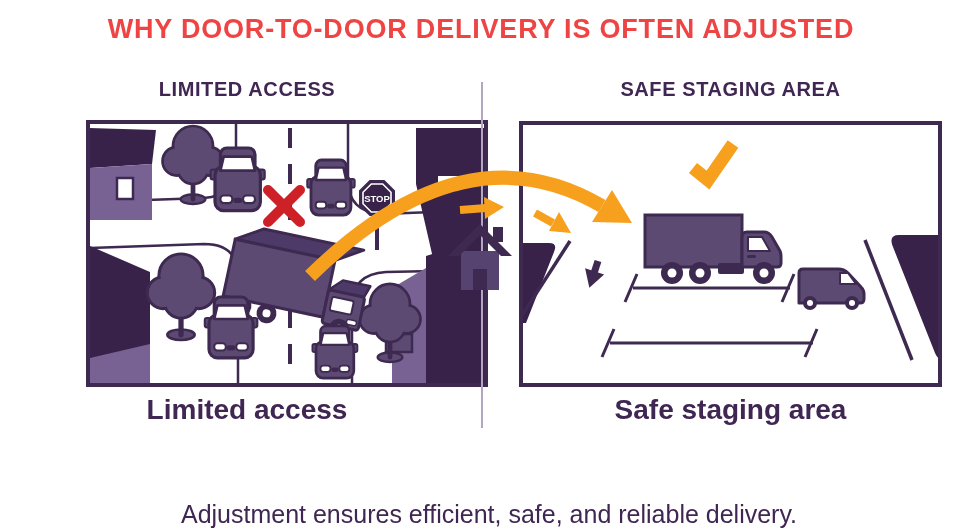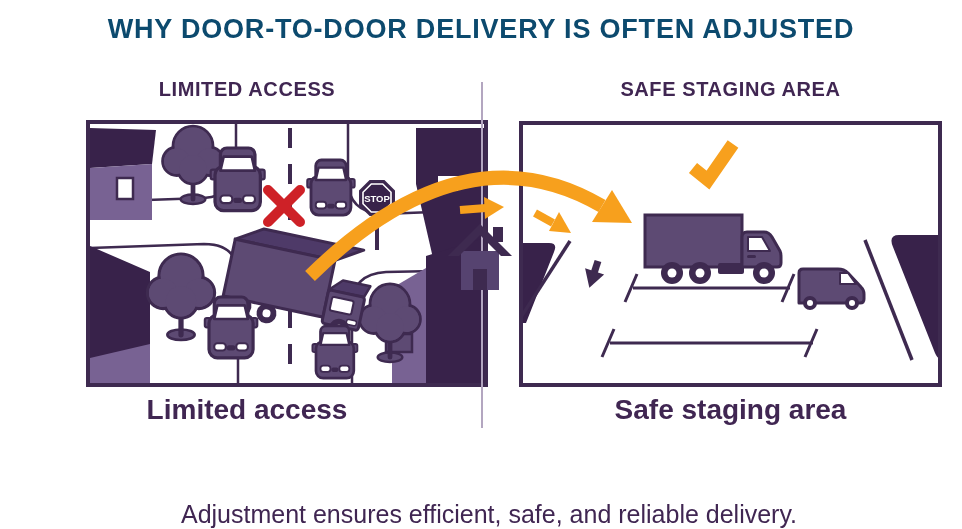--- a/index.html
+++ b/index.html
@@ -2,21 +2,21 @@
 <html><head>
 <meta charset="utf-8">
 <style>
   html,body{margin:0;padding:0;background:#fff;}
   .stage{
     position:relative;width:962px;height:529px;background:#fff;overflow:hidden;
     font-family:"Liberation Sans", sans-serif;color:#402652;
   }
   .title{
     position:absolute;left:0;top:14px;width:962px;text-align:center;
-    font-size:27px;font-weight:700;letter-spacing:0.8px;color:#0c4a6e;
+    font-size:27px;font-weight:700;letter-spacing:0.8px;color:#ef4444;
   }
   .panel-header{
     position:absolute;top:78px;text-align:center;
     font-size:20px;font-weight:700;letter-spacing:0.6px;color:#402652;
   }
   .panel-header.left{left:46px;width:402px;}
   .panel-header.right{left:519px;width:423px;}
   .panel{position:absolute;}
   .panel.left{left:46px;top:120px;width:402px;height:267px;padding-left:40px;}
   .panel.right{left:519px;top:121px;width:423px;height:266px;}

